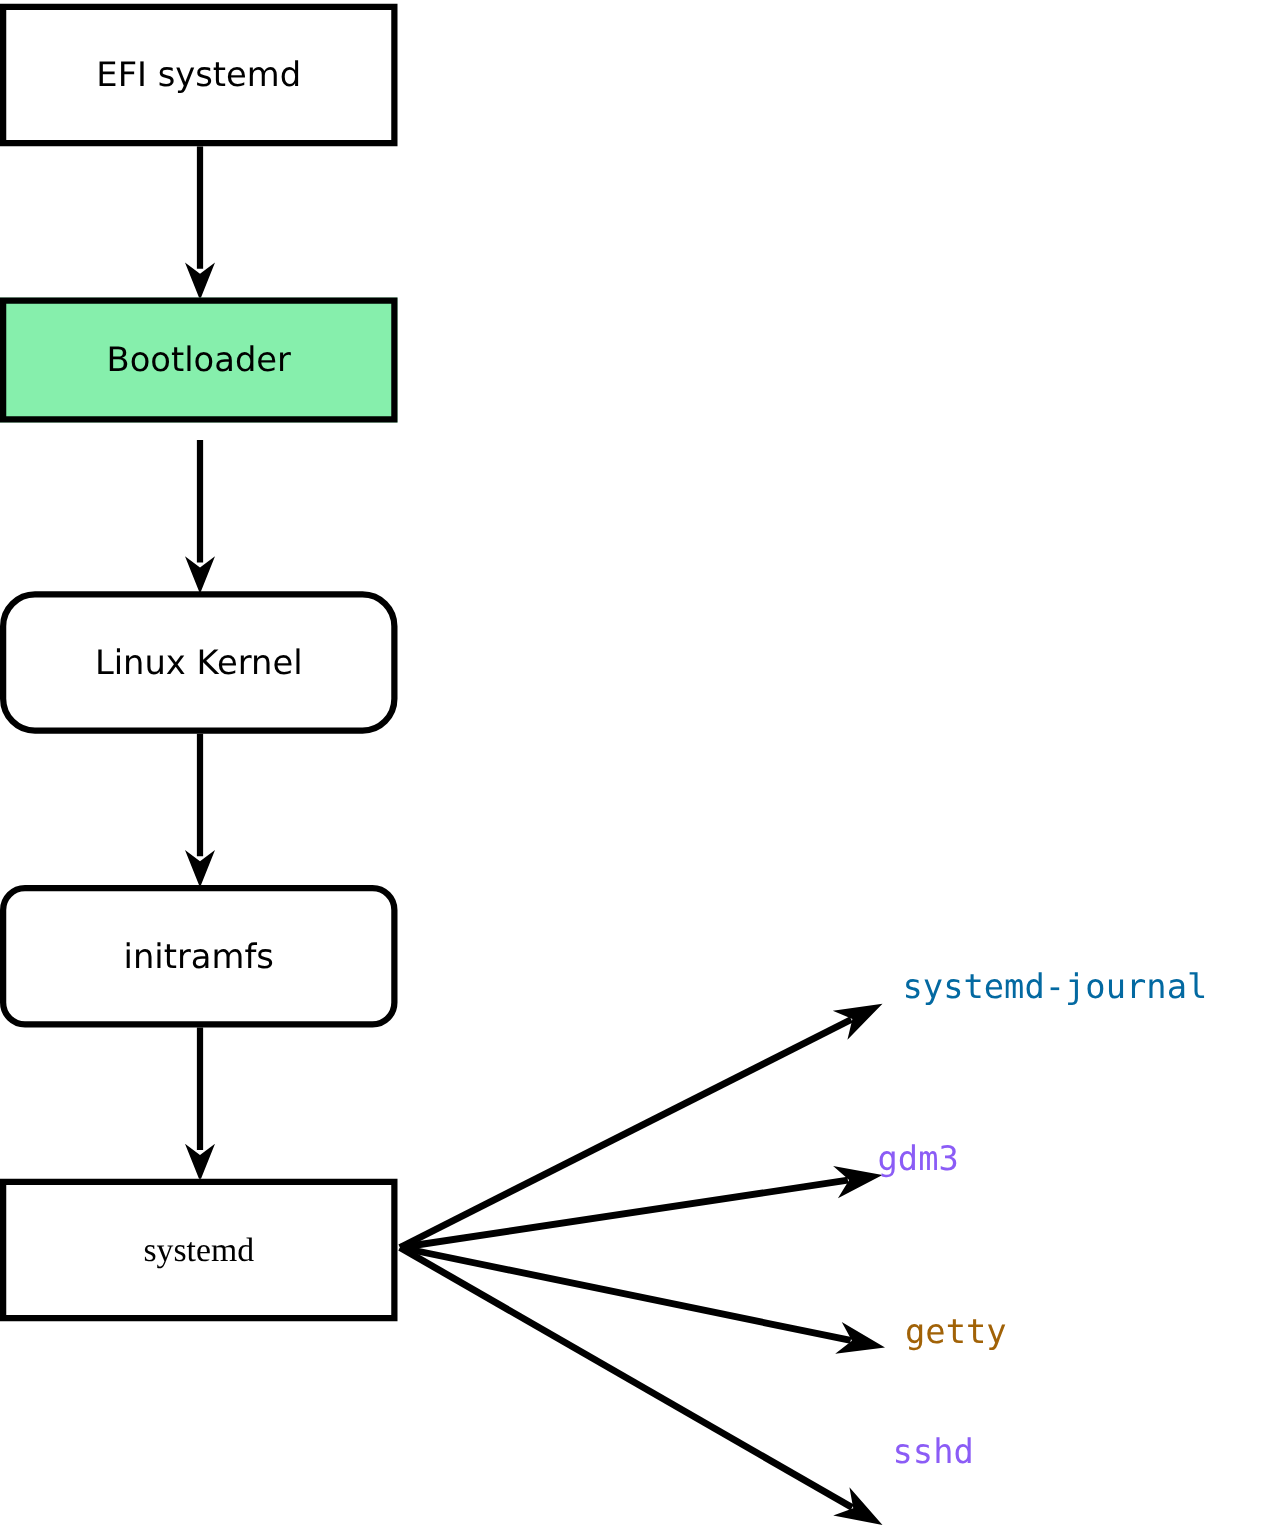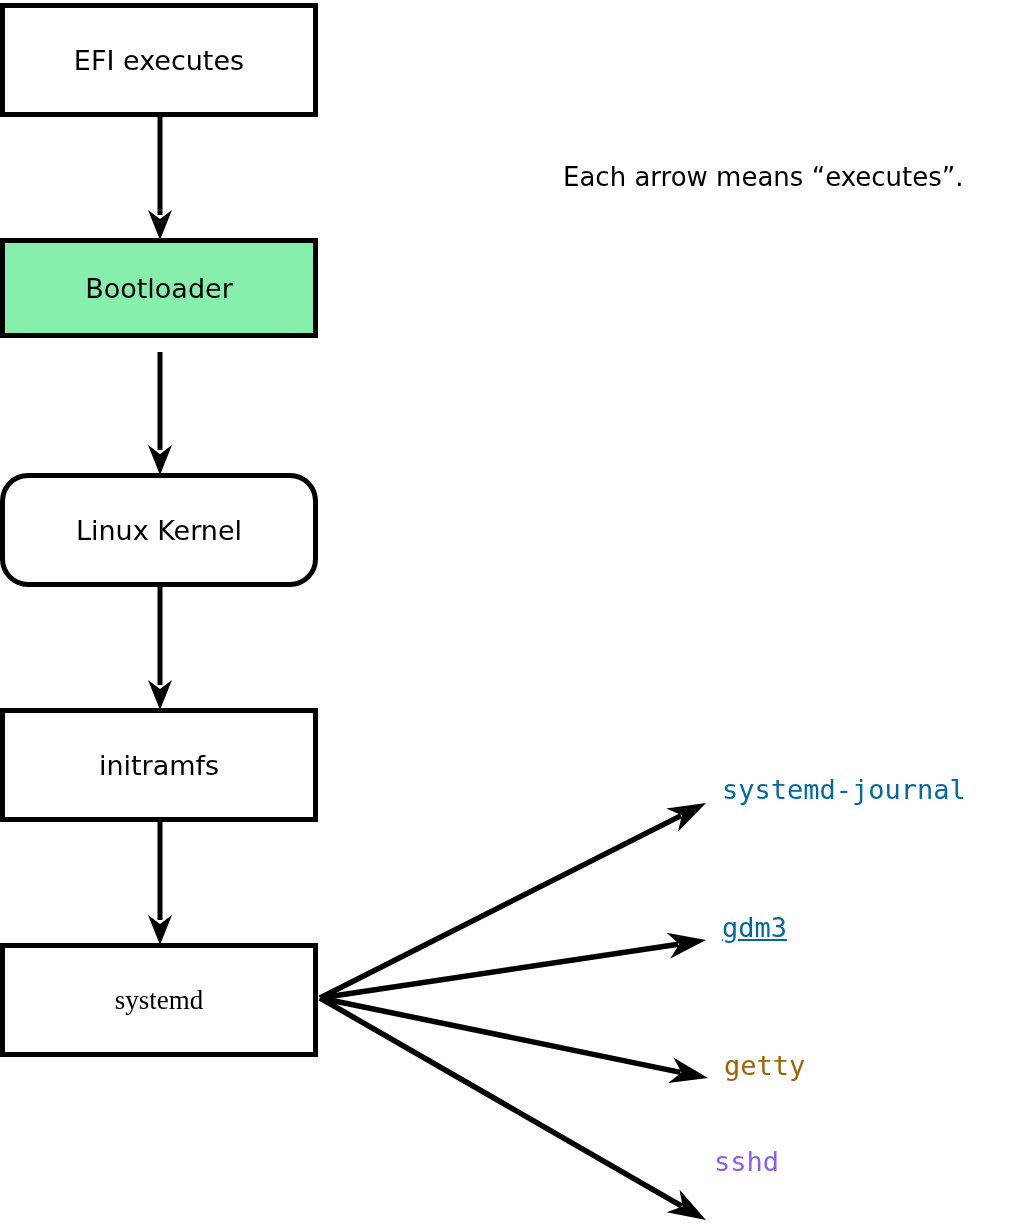--- a/index.html
+++ b/index.html
@@ -97,37 +97,36 @@
         </g>
         <g>
           <line x1="320" y1="998" x2="681.7279822579721" y2="1206.040445754585" stroke="#000000" stroke-width="5.5"></line>
           <path d="M 706 1220 L 666.5781828790194 1212.3240417614497 L 682.5948400344731 1206.53900126335 L 679.5406261069048 1189.785739572424 Z" fill="#000000"></path>
         </g>
       </g>
   </svg>
 
   <div id="boxes-layer">
       <div class="stage-box" style="left: 0px; top: 3px; width: 318px; height: 114px; border-color: rgb(0, 0, 0); background: rgb(255, 255, 255);">
-        <span class="stage-label" style="color: rgb(0, 0, 0);">EFI executes</span>
+        <span class="stage-label" style="color: rgb(0, 0, 0);">EFI systemd</span>
       </div>
       <div class="stage-box" style="left: 0px; top: 238px; width: 318px; height: 100px; border-color: rgb(0, 0, 0); background: #86efac;">
         <span class="stage-label" style="color: rgb(0, 0, 0);">Bootloader</span>
       </div>
       <div class="stage-box" style="left: 0px; top: 473px; width: 318px; height: 114px; border-color: rgb(0, 0, 0); background: rgb(255, 255, 255); border-radius: 28px;">
         <span class="stage-label" style="color: rgb(0, 0, 0);">Linux Kernel</span>
       </div>
-      <div class="stage-box" style="left: 0px; top: 708px; width: 318px; height: 114px; border-color: rgb(0, 0, 0); background: rgb(255, 255, 255);">
+      <div class="stage-box" style="left: 0px; top: 708px; width: 318px; height: 114px; border-color: rgb(0, 0, 0); background: rgb(255, 255, 255); border-radius: 20px;">
         <span class="stage-label" style="color: rgb(0, 0, 0);">initramfs</span>
       </div>
       <div class="stage-box" style="left: 0px; top: 943px; width: 318px; height: 114px; border-color: rgb(0, 0, 0); background: rgb(255, 255, 255);">
         <span class="stage-label" style="color: rgb(0, 0, 0); font-family: Liberation Serif, serif;">systemd</span>
       </div>
     </div>
   <div id="services-layer">
       <div class="service-label" style="left: 722px; top: 776px; color: #0369a1;">systemd-journal</div>
-      <div class="service-label" style="left: 722px; top: 914px; color: #0369a1; text-decoration: underline;">gdm3</div>
+      <div class="service-label" style="left: 702px; top: 914px; color: #8b5cf6;">gdm3</div>
       <div class="service-label" style="left: 724px; top: 1052px; color: #a16207;">getty</div>
       <div class="service-label" style="left: 714px; top: 1148px; color: #8b5cf6;">sshd</div>
     </div>
 
-  <div class="caption" id="caption-node" style="left:563px; top:164px;">Each arrow means “executes”.</div>
 
 </div>
 
 </body></html>

